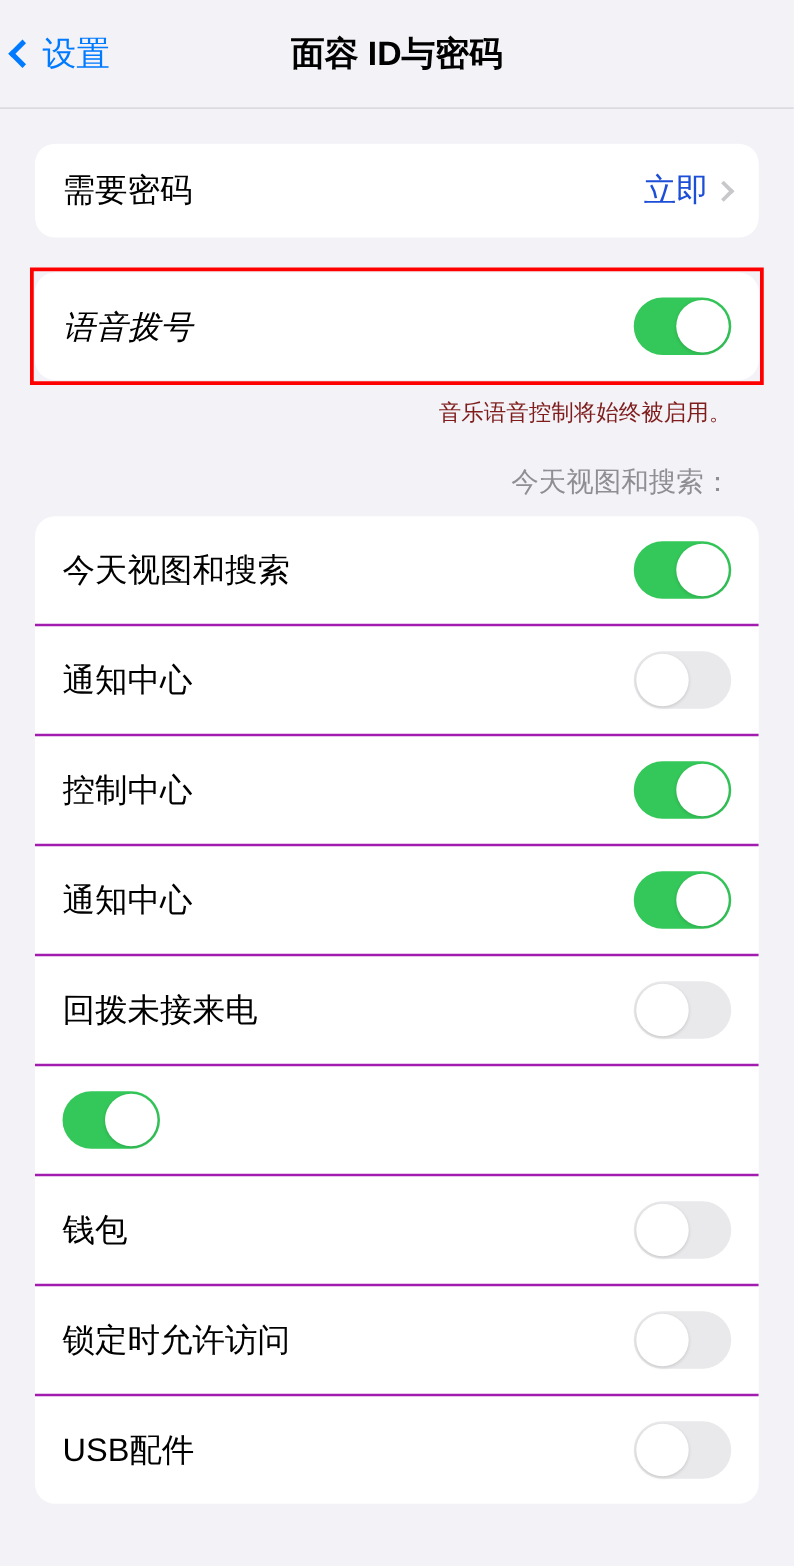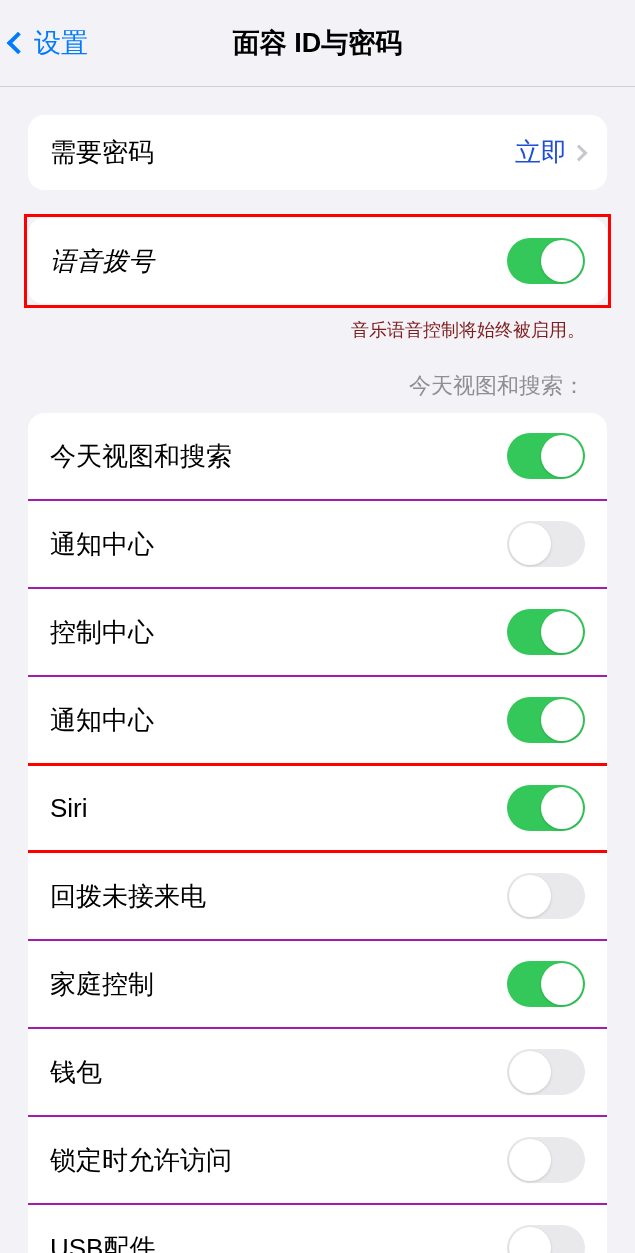--- a/index.html
+++ b/index.html
@@ -215,34 +215,27 @@
           <div class="toggle on">
             <div class="toggle-knob"></div>
           </div>
         </div>
         <div class="row">
           <div class="row-label">通知中心</div>
           <div class="toggle on">
             <div class="toggle-knob"></div>
           </div>
         </div>
-        <div class="row highlighted">
-          <div class="row-label">Siri</div>
-          <div class="toggle on">
-            <div class="toggle-knob"></div>
-          </div>
-        </div>
         <div class="row">
           <div class="row-label">回拨未接来电</div>
           <div class="toggle">
             <div class="toggle-knob"></div>
           </div>
         </div>
         <div class="row">
-          <div class="row-label">家庭控制</div>
           <div class="toggle on">
             <div class="toggle-knob"></div>
           </div>
         </div>
         <div class="row">
           <div class="row-label">钱包</div>
           <div class="toggle">
             <div class="toggle-knob"></div>
           </div>
         </div>

